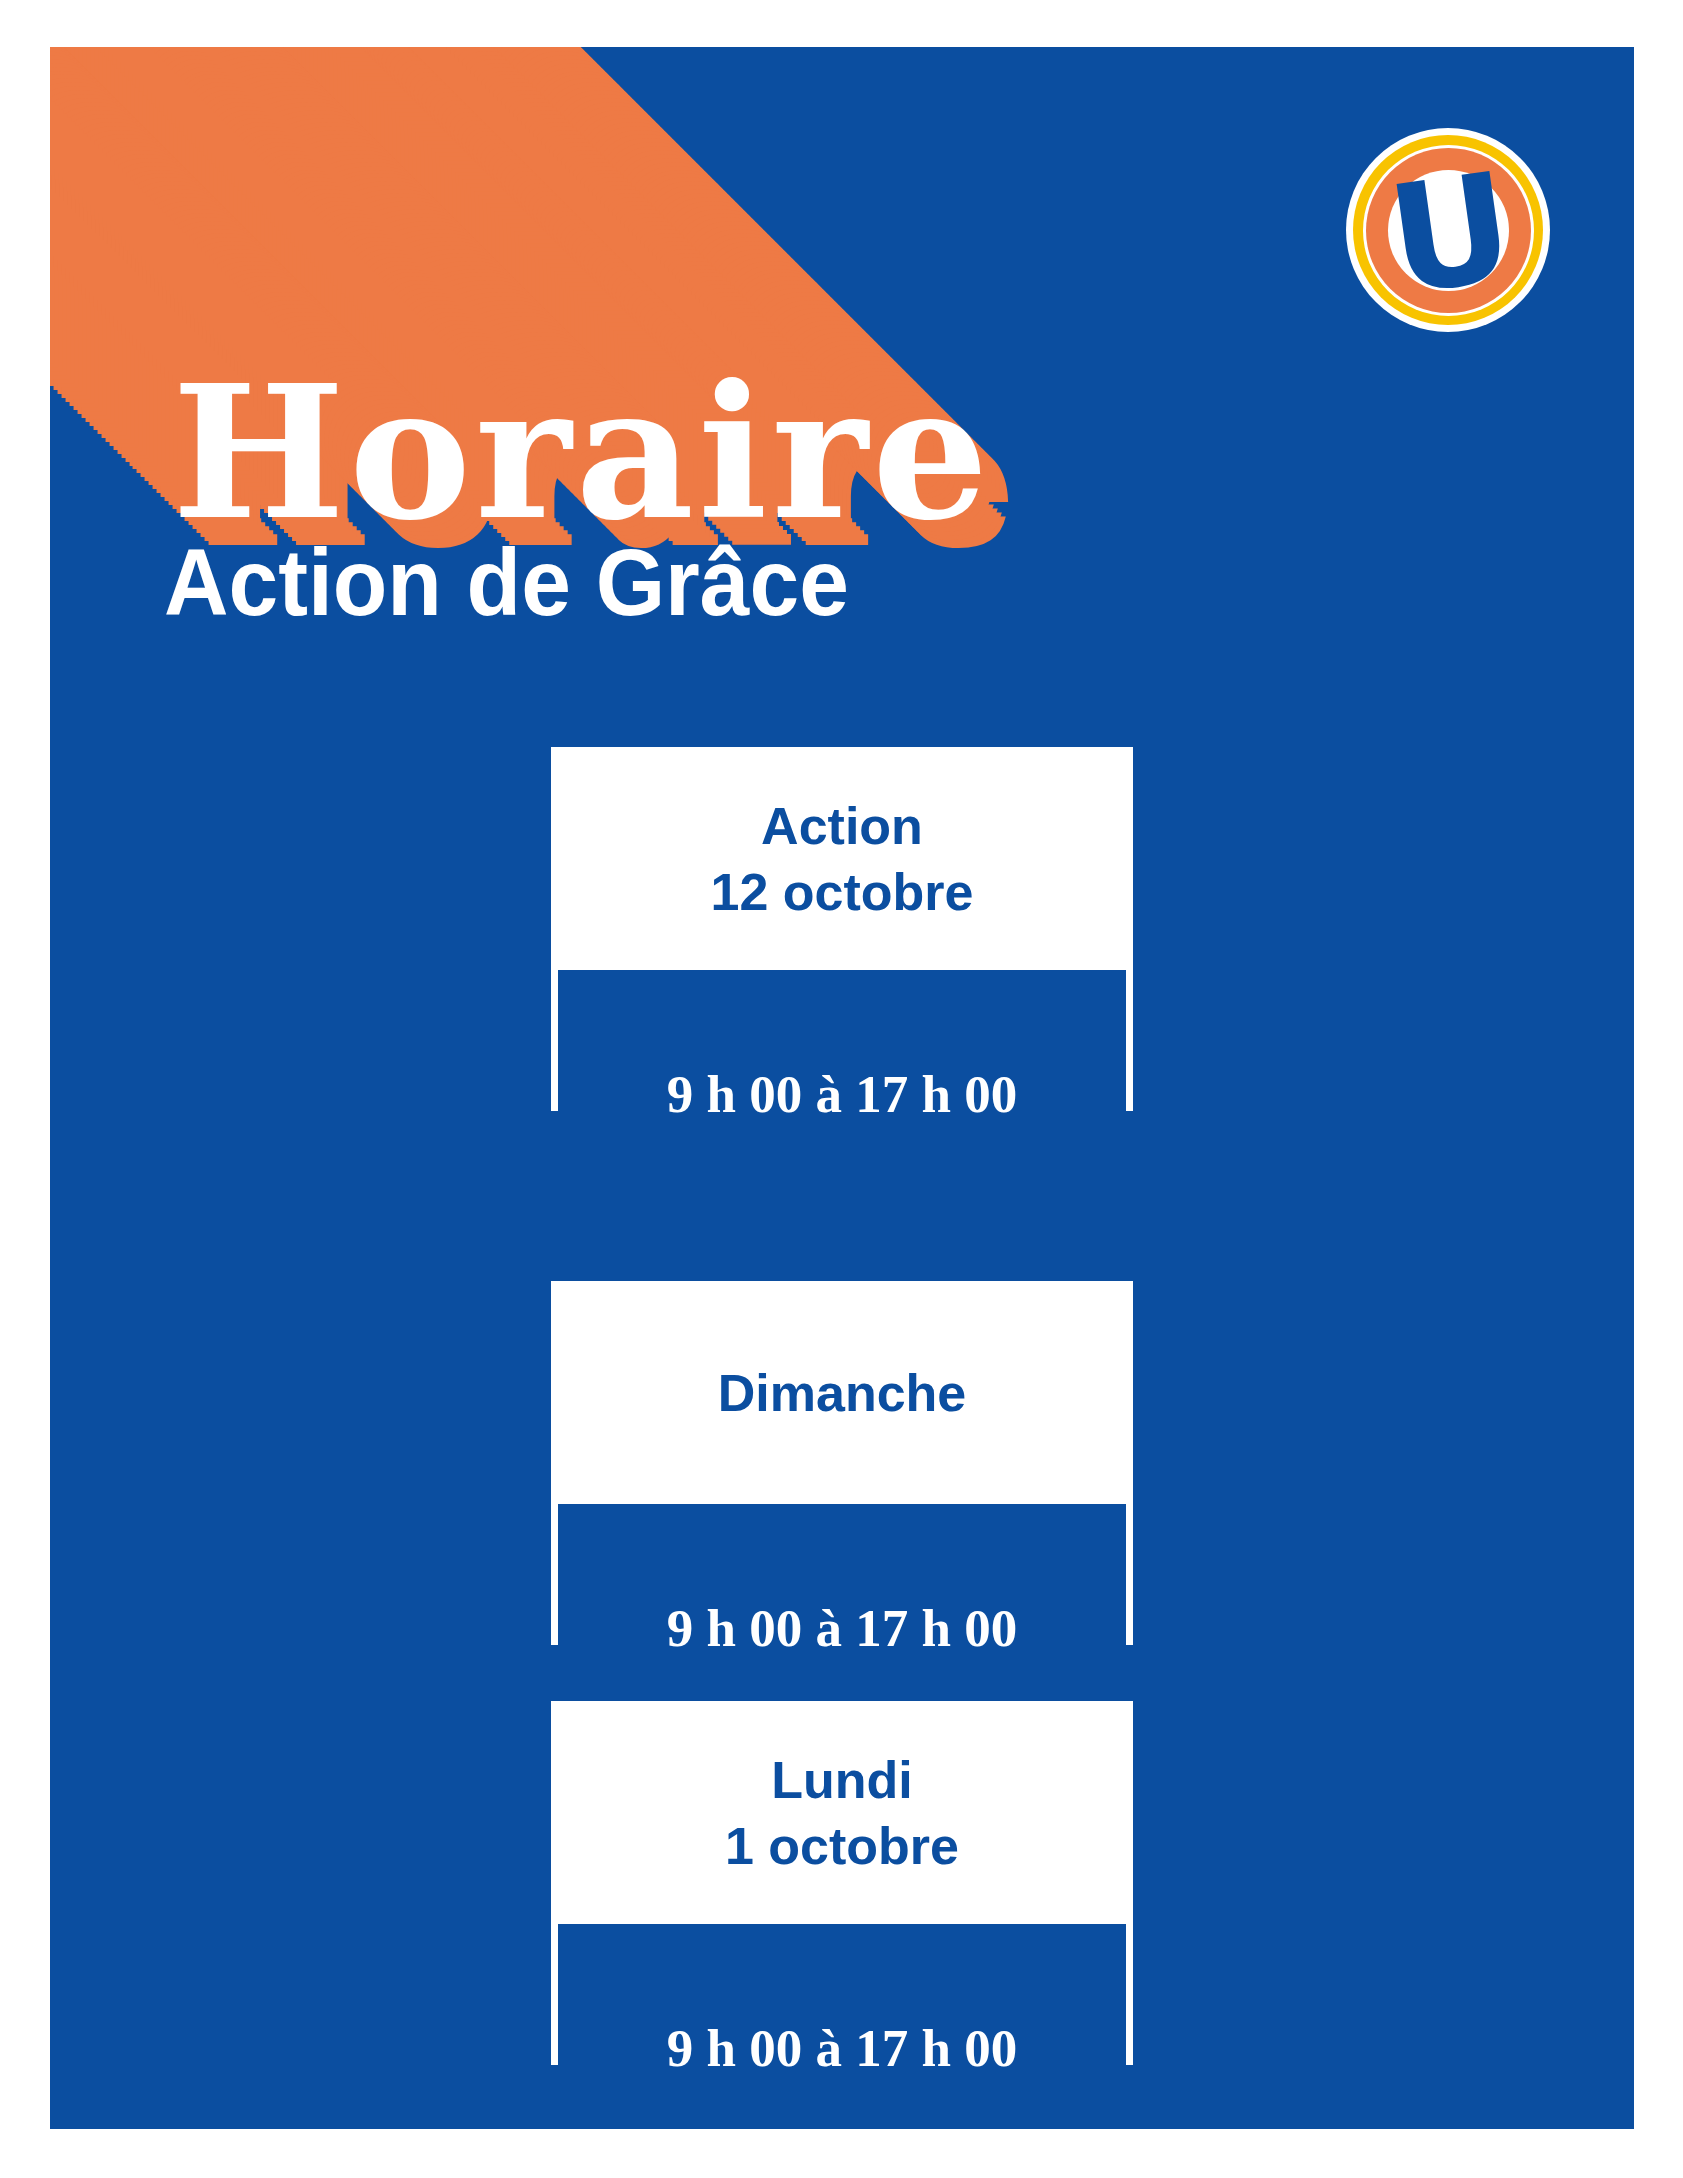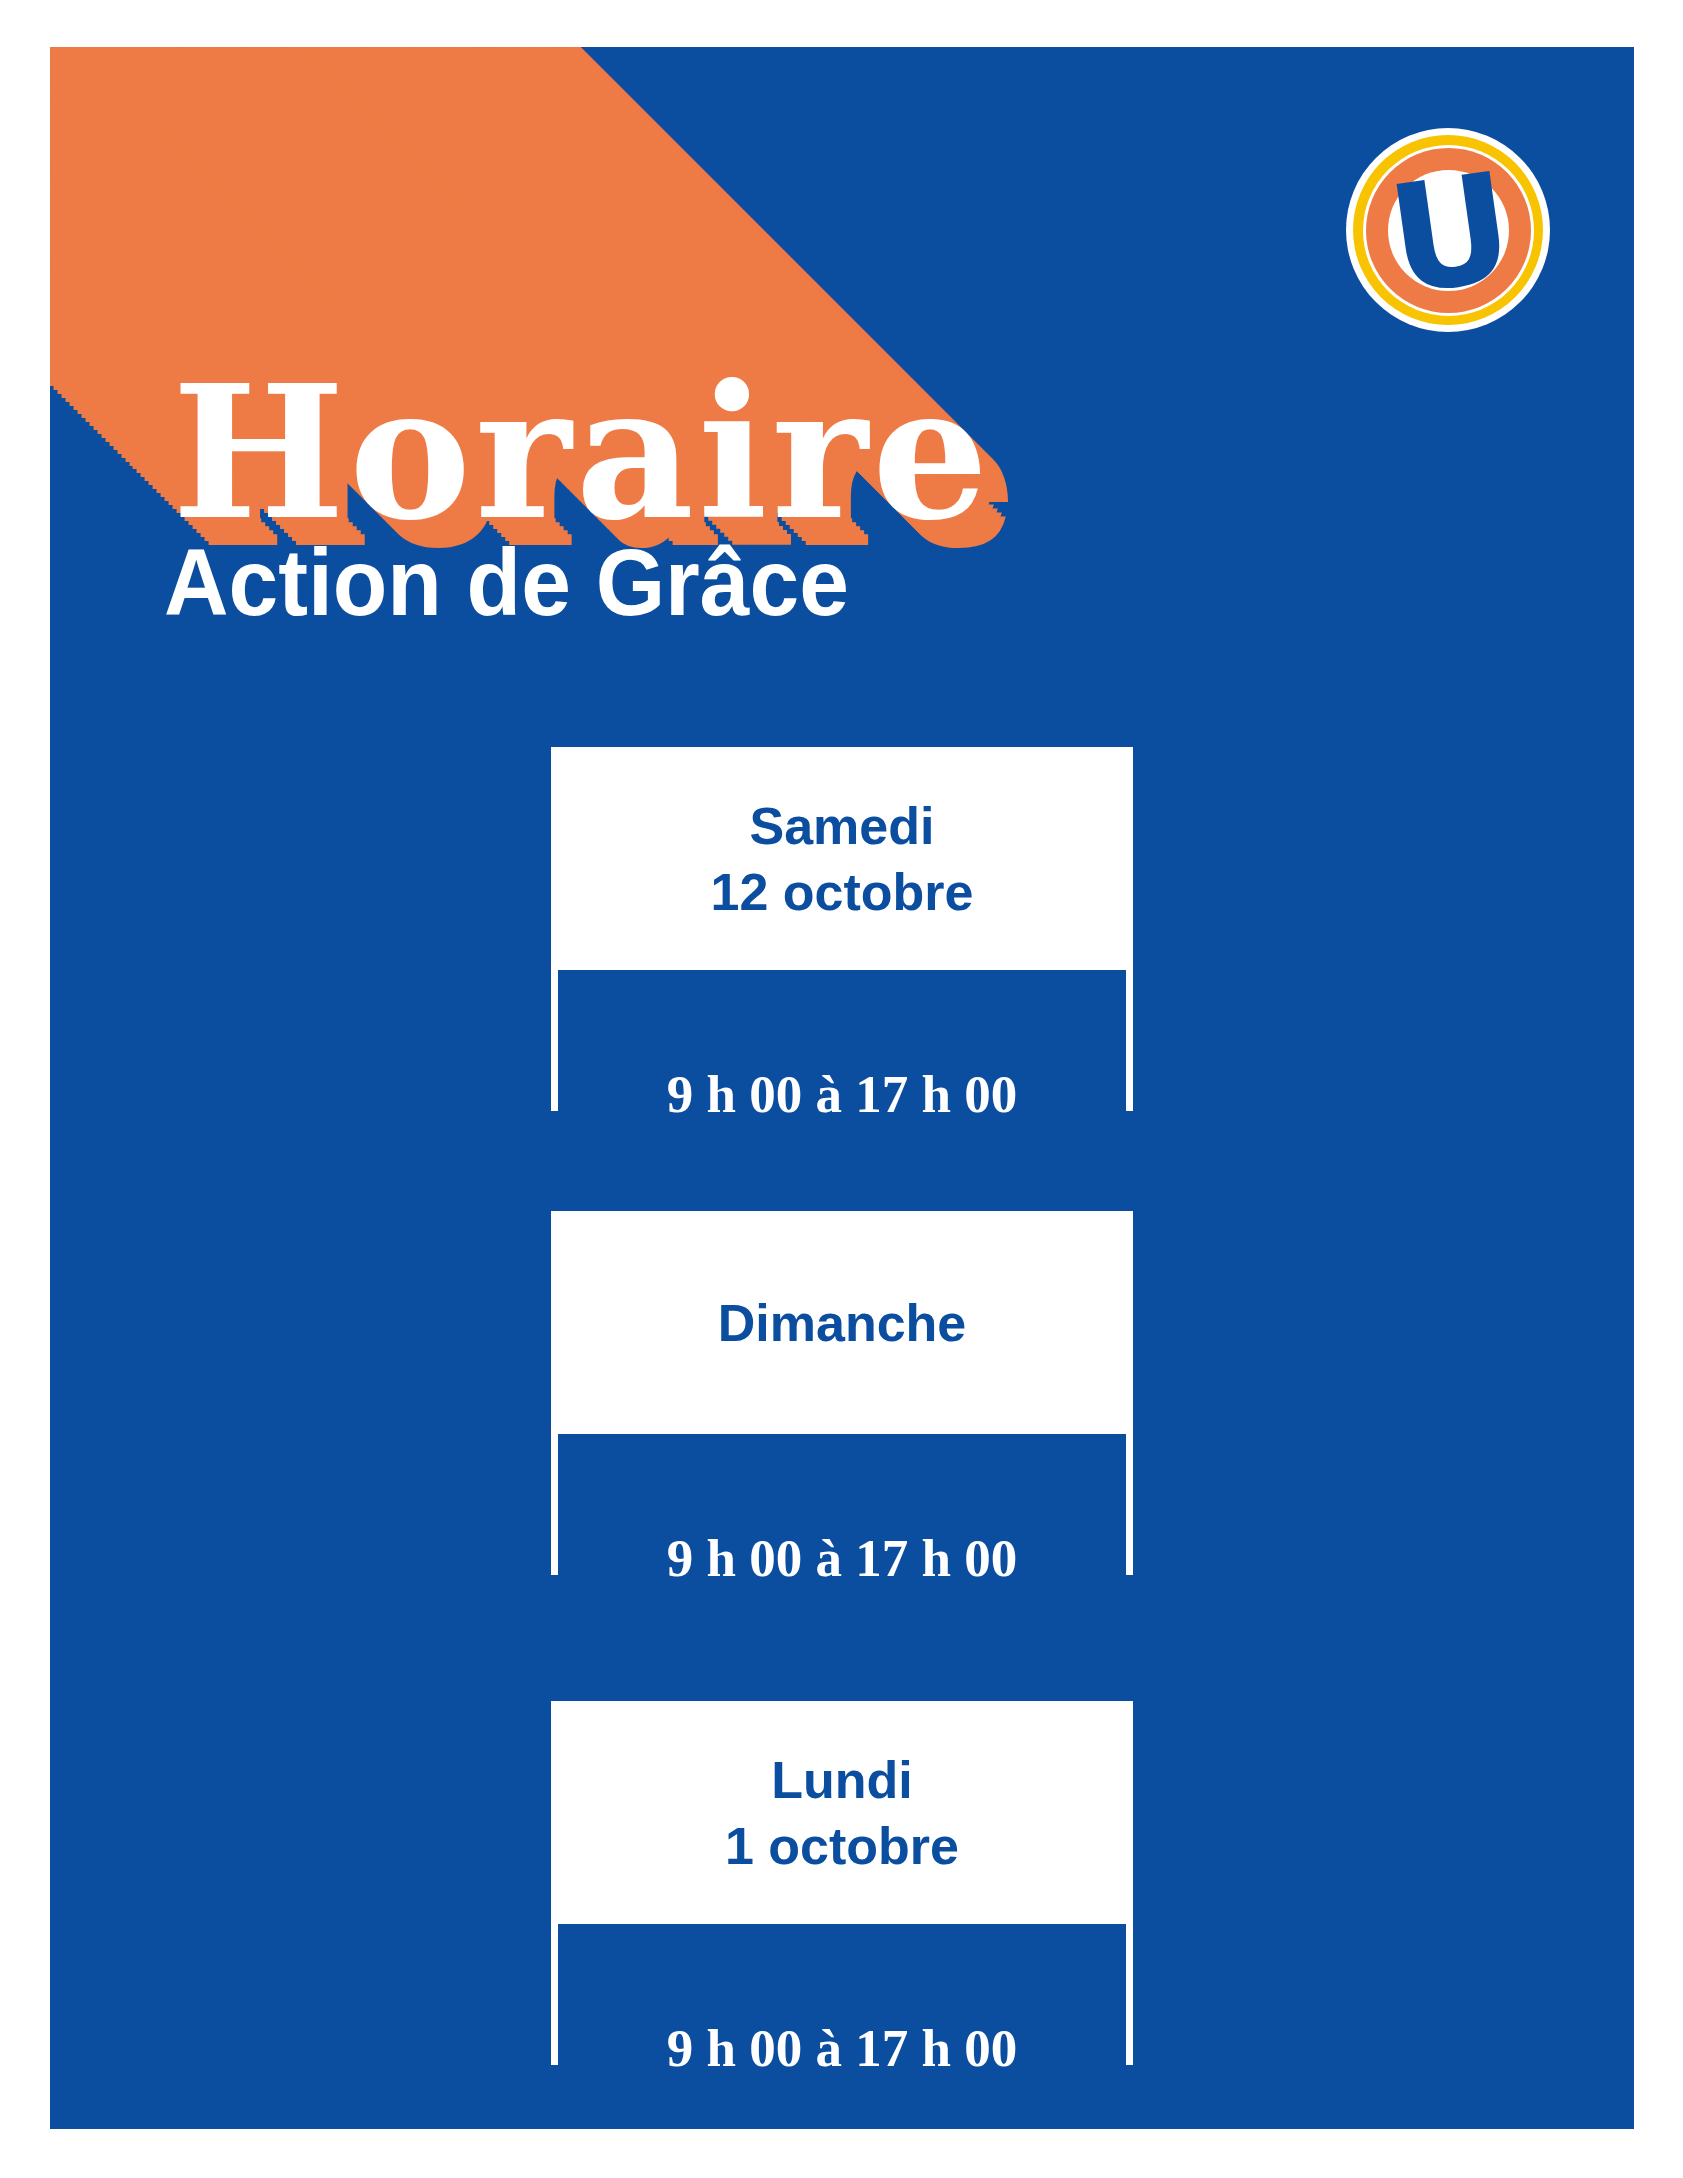--- a/index.html
+++ b/index.html
@@ -84,21 +84,21 @@
   }
 
   
   .card {
     position: absolute;
     left: 501px;
     width: 582px; height: 364px;
     background: var(--white, #ffffff);
   }
   .card-1 { top: 700px; }
-  .card-2 { top: 1164px; }
+  .card-2 { top: 1234px; }
   .card-3 { top: 1654px; }
 
   .card-day-block {
     position: absolute;
     left: 0; top: 0; right: 0; height: 223px;
     display: flex; flex-direction: column;
     align-items: center; justify-content: center;
     text-align: center;
   }
   .card-day, .card-date {
@@ -138,21 +138,21 @@
             <div class="logo-disc">
               <span class="logo-letter">U</span>
             </div>
           </div>
         </div>
       </div>
     </div>
 
     <section class="card card-1">
       <div class="card-day-block">
-        <div class="card-day">Samedi</div>
+        <div class="card-day">Action</div>
         <div class="card-date">12 octobre</div>
       </div>
       <div class="hours-banner">
         <span class="hours-label">9 h 00 à 17 h 00</span>
       </div>
     </section>
 
     <section class="card card-2">
       <div class="card-day-block">
         <div class="card-day">Dimanche</div>

